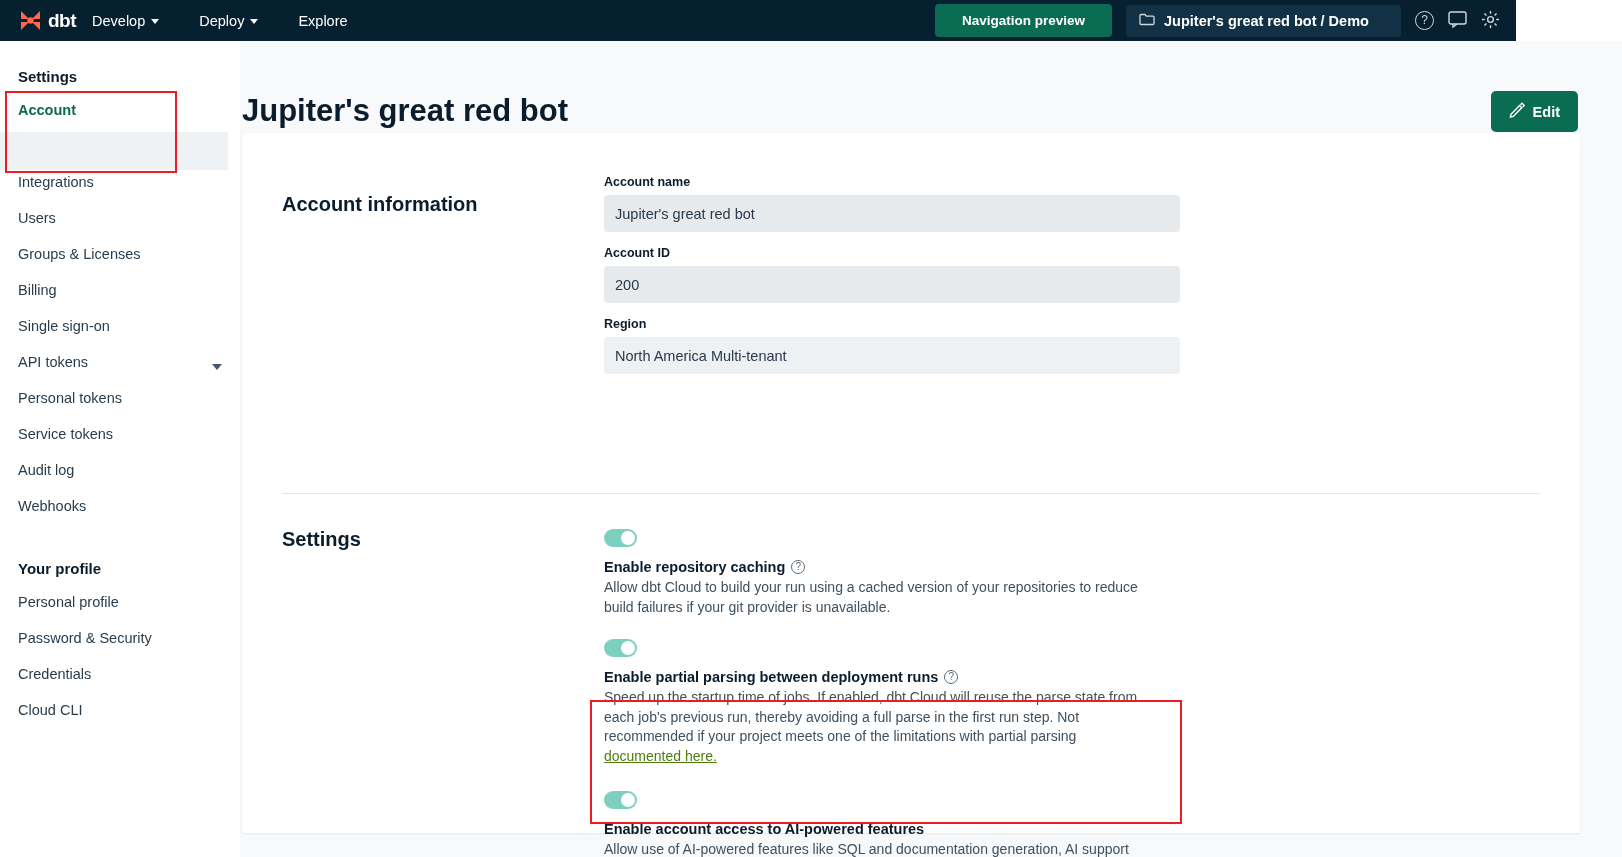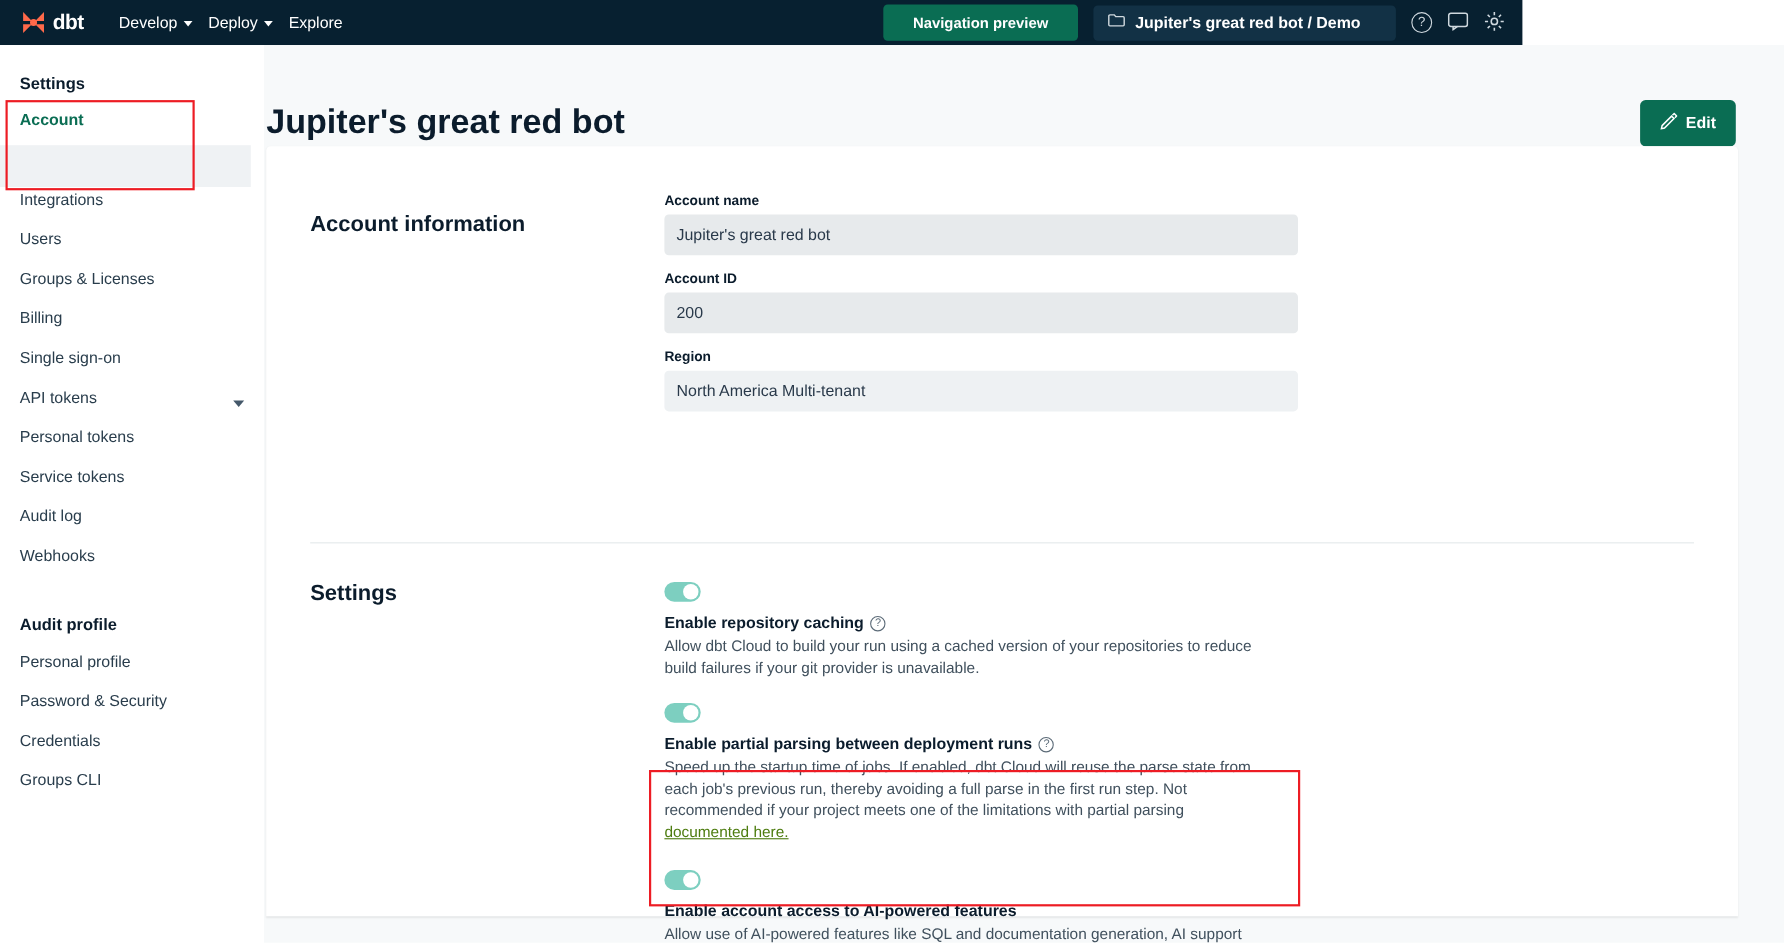--- a/index.html
+++ b/index.html
@@ -8,21 +8,21 @@
     height: 857px;
     font-family: "Liberation Sans", sans-serif;
     background: #ffffff;
     overflow: hidden;
   }
 
   
   .topbar {
     position: absolute;
     top: 0; left: 0;
-    width: 1384px; height: 41px;
+    width: 1516px; height: 41px;
     background: #072030;
     display: flex;
     align-items: center;
     color: #ffffff;
   }
   .logo {
     display: flex;
     align-items: center;
     margin-left: 18px;
     gap: 5px;
@@ -33,22 +33,22 @@
   }
   .logo-text {
     font-size: 19px;
     font-weight: bold;
     letter-spacing: -0.5px;
     color: #fff;
   }
   .nav-items {
     display: flex;
     align-items: center;
-    margin-left: 32px;
-    gap: 14px;
+    margin-left: 16px;
+    gap: 40px;
   }
   .nav-item {
     font-size: 14.5px;
     color: #ffffff;
     display: flex;
     align-items: center;
     gap: 6px;
     cursor: pointer;
   }
   .caret {
@@ -387,33 +387,33 @@
   <div class="sb-item sub">
     <span>Service tokens</span>
   </div>
   <div class="sb-item">
     <span>Audit log</span>
   </div>
   <div class="sb-item">
     <span>Webhooks</span>
   </div>
 
-  <div class="sb-section-title" style="padding-top:36px;">Audit profile</div>
+  <div class="sb-section-title" style="padding-top:36px;">Your profile</div>
 
   <div class="sb-item">
     <span>Personal profile</span>
   </div>
   <div class="sb-item">
     <span>Password &amp; Security</span>
   </div>
   <div class="sb-item">
     <span>Credentials</span>
   </div>
   <div class="sb-item">
-    <span>Groups CLI</span>
+    <span>Cloud CLI</span>
   </div>
 
   <div class="sb-highlight-box"></div>
 </div>
 
 <div class="main">
 
   <div class="page-title">Jupiter's great red bot</div>
 
   <button class="edit-btn">

